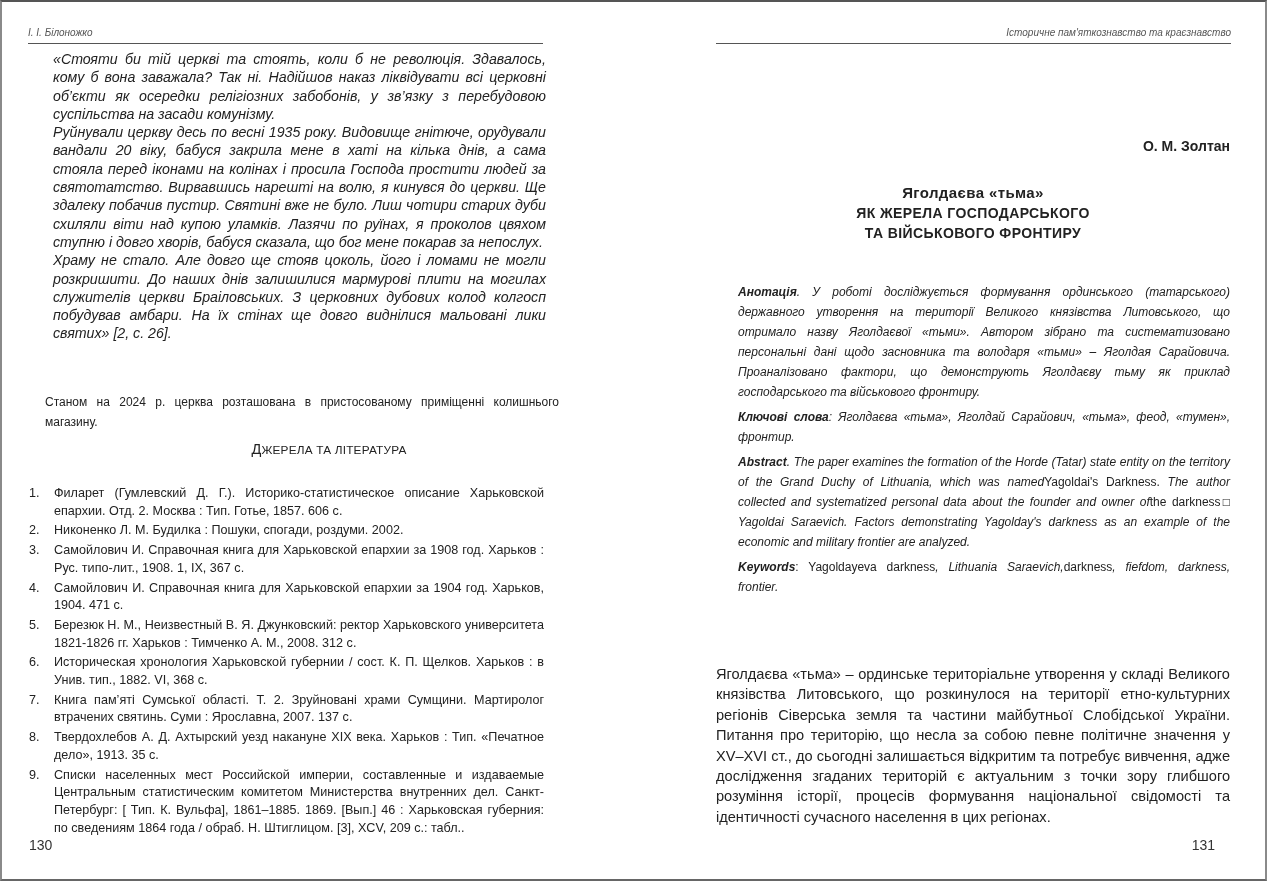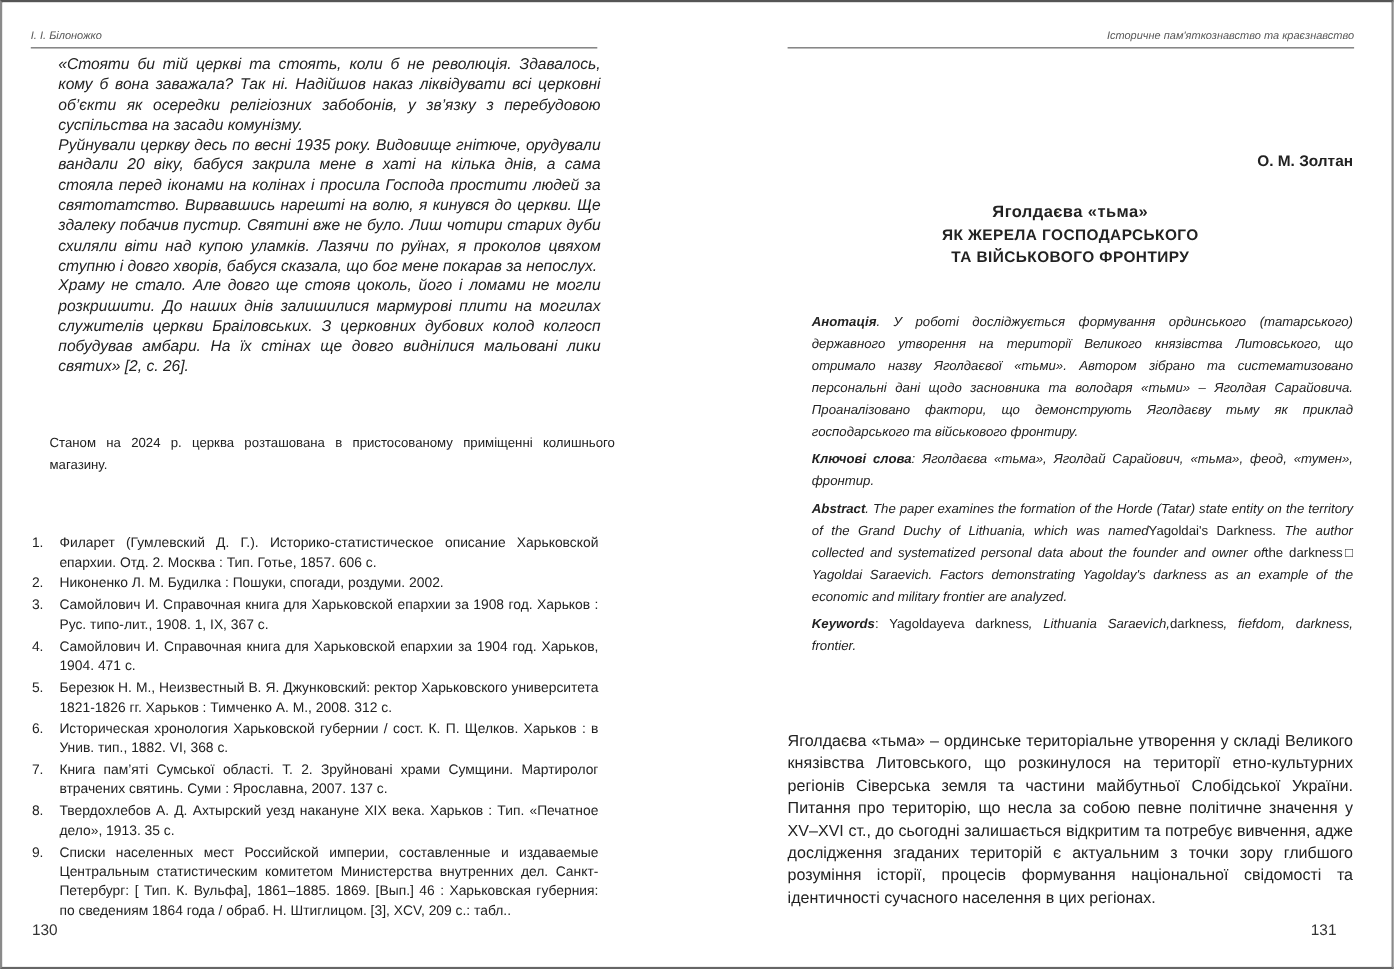--- a/index.html
+++ b/index.html
@@ -91,20 +91,23 @@
   <div class="rule rule-left"></div>
 
   <div class="quote">
     <p>«Стояти би тій церкві та стоять, коли б не революція. Здавалось, кому б вона заважала? Так ні. Надійшов наказ ліквідувати всі церковні об’єкти як осередки релігіозних забобонів, у зв’язку з перебудовою суспільства на засади комунізму.</p>
     <p>Руйнували церкву десь по весні 1935 року. Видовище гнітюче, орудували вандали 20 віку, бабуся закрила мене в хаті на кілька днів, а сама стояла перед іконами на колінах і просила Господа простити людей за святотатство. Вирвавшись нарешті на волю, я кинувся до церкви. Ще здалеку побачив пустир. Святині вже не було. Лиш чотири старих дуби схиляли віти над купою уламків. Лазячи по руїнах, я проколов цвяхом ступню і довго хворів, бабуся сказала, що бог мене покарав за непослух.</p>
     <p>Храму не стало. Але довго ще стояв цоколь, його і ломами не могли розкришити. До наших днів залишилися мармурові плити на могилах служителів церкви Браіловських. З церковних дубових колод колгосп побудував амбари. На їх стінах ще довго виднілися мальовані лики святих» [2, с. 26].</p>
   </div>
 
   <p class="para">Станом на 2024 р. церква розташована в пристосованому приміщенні колишнього магазину.</p>
 
+  <div class="section-title">
+    <span class="cap">Д</span><span class="sc">ЖЕРЕЛА ТА ЛІТЕРАТУРА</span>
+  </div>
 
   <ol class="refs">
     <li><span class="num">1.</span><span>Филарет (Гумлевский Д. Г.). Историко-статистическое описание Харьковской епархии. Отд. 2. Москва : Тип. Готье, 1857. 606 с.</span></li>
     <li><span class="num">2.</span><span>Никоненко Л. М. Будилка : Пошуки, спогади, роздуми. 2002.</span></li>
     <li><span class="num">3.</span><span>Самойлович И. Справочная книга для Харьковской епархии за 1908 год. Харьков : Рус. типо-лит., 1908. 1, IX, 367 с.</span></li>
     <li><span class="num">4.</span><span>Самойлович И. Справочная книга для Харьковской епархии за 1904 год. Харьков, 1904. 471 с.</span></li>
     <li><span class="num">5.</span><span>Березюк Н. М., Неизвестный В. Я. Джунковский: ректор Харьковского университета 1821-1826 гг. Харьков : Тимченко А. М., 2008. 312 с.</span></li>
     <li><span class="num">6.</span><span>Историческая хронология Харьковской губернии / сост. К. П. Щелков. Харьков : в Унив. тип., 1882. VI, 368 с.</span></li>
     <li><span class="num">7.</span><span>Книга пам’яті Сумської області. Т. 2. Зруйновані храми Сумщини. Мартиролог втрачених святинь. Суми : Ярославна, 2007. 137 с.</span></li>
     <li><span class="num">8.</span><span>Твердохлебов А. Д. Ахтырский уезд накануне XIX века. Харьков : Тип. «Печатное дело», 1913. 35 с.</span></li>

